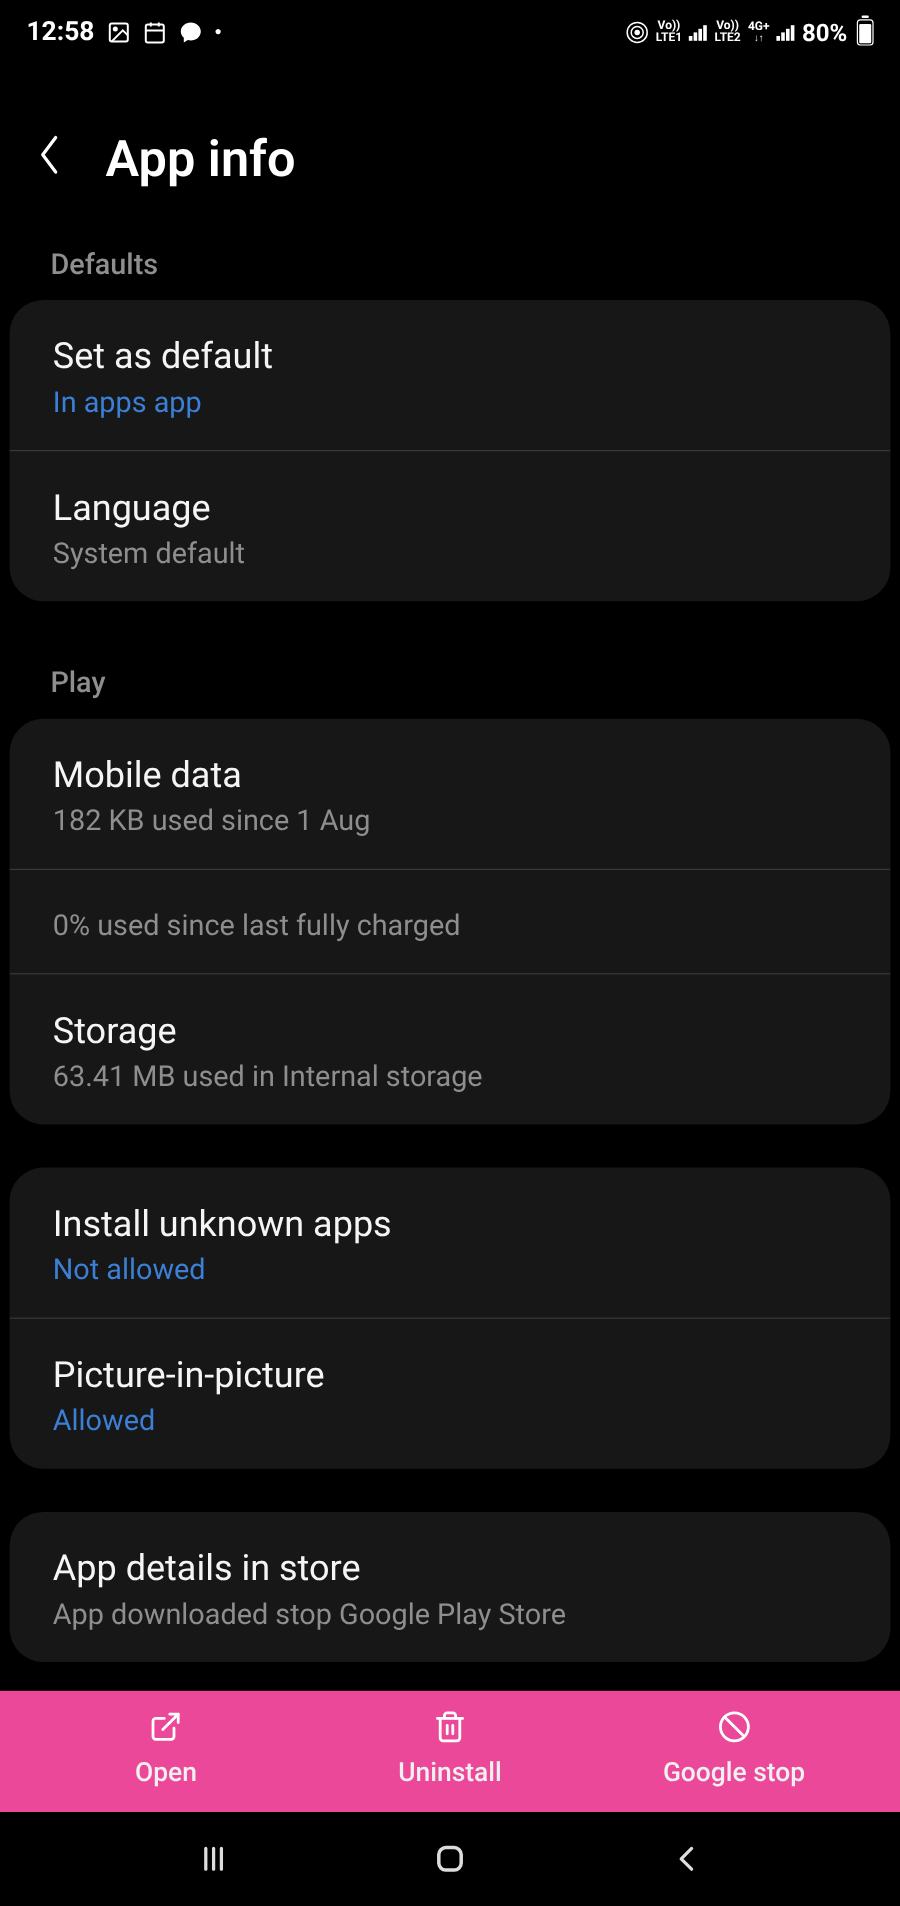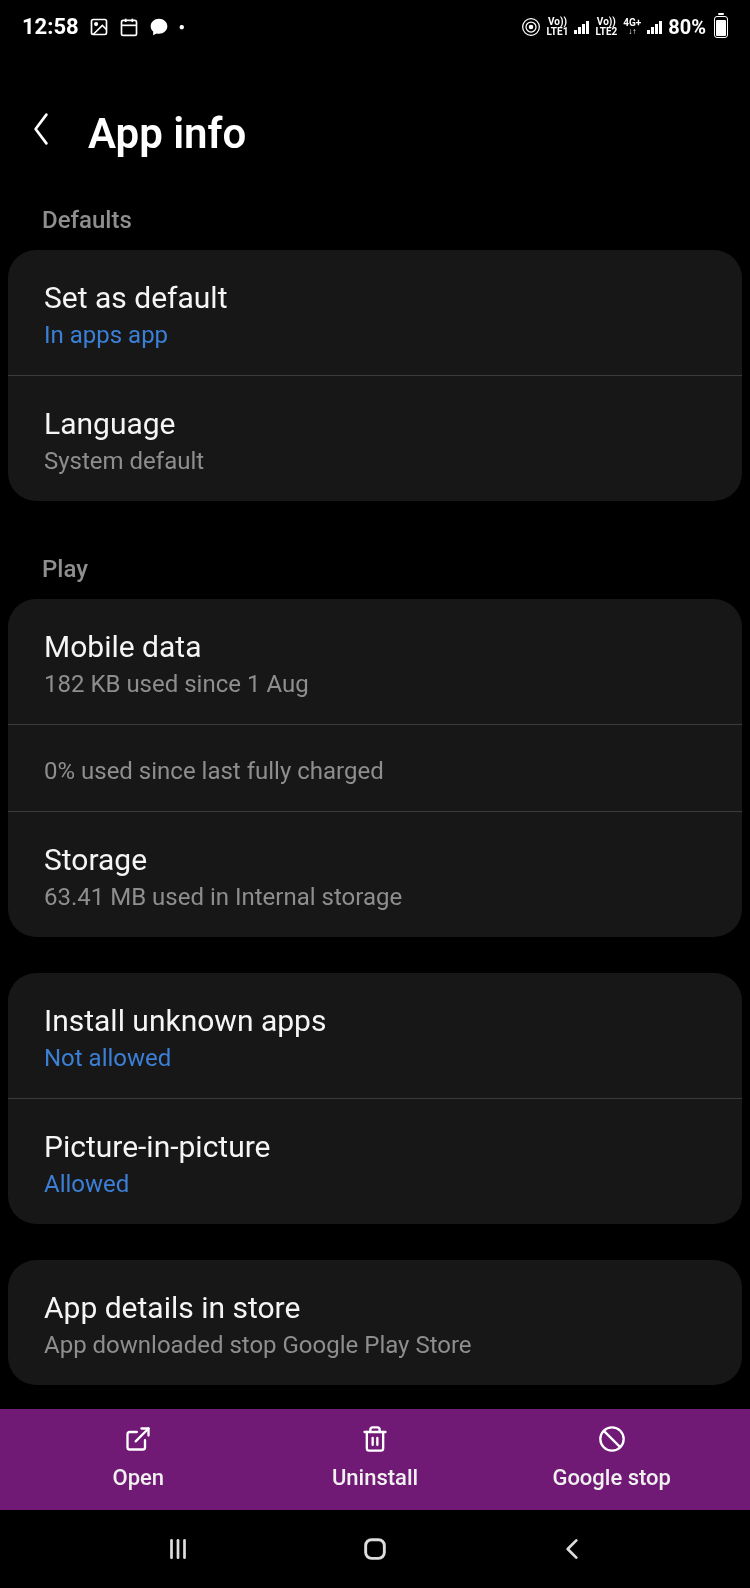--- a/index.html
+++ b/index.html
@@ -95,21 +95,21 @@
       color: #3b7fd6;
     }
     .bottom-actions {
       position: absolute;
       bottom: 78px;
       left: 0;
       right: 0;
       display: flex;
       justify-content: space-around;
       padding: 14px 20px 20px 20px;
-      background: #701a75;
+      background: #ec4899;
     }
     .action-btn {
       display: flex;
       flex-direction: column;
       align-items: center;
       gap: 10px;
       flex: 1;
     }
     .action-icon {
       width: 32px;

